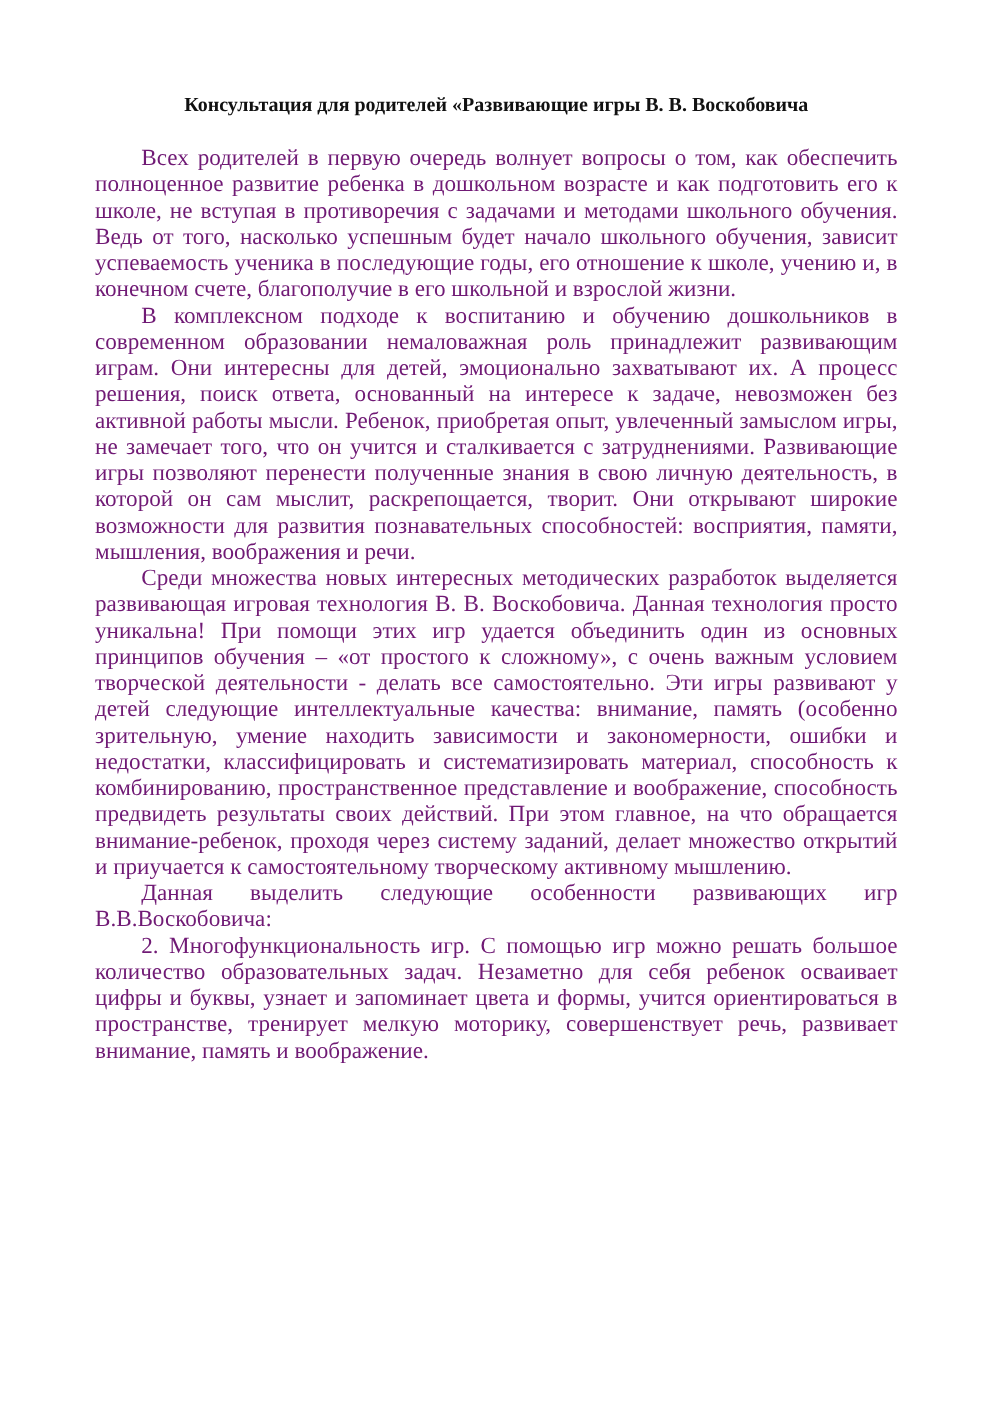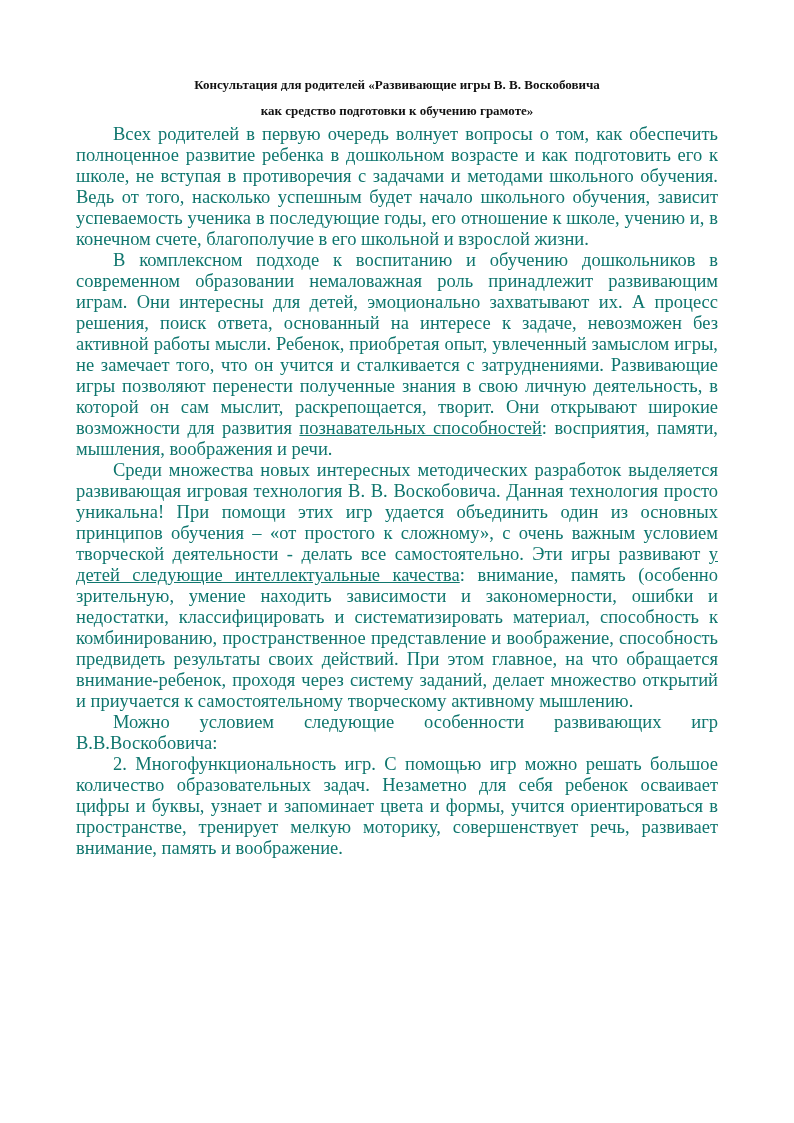--- a/index.html
+++ b/index.html
@@ -11,46 +11,46 @@
     width: 794px;
     height: 1123px;
     background: #ffffff;
     color: #111111;
     padding: 72px 76px 40px 76px;
     overflow: hidden;
   }
   .doc-title {
     font-weight: bold;
     text-align: center;
-    font-size: 13px;
+    font-size: 16px;
     line-height: 26px;
     color: #111111;
   }
   .doc-title .t-line { display: block; }
   .doc-body {
+    margin-top: 19px;
     font-size: 18.5px;
     line-height: 21px;
     text-align: justify;
-    color: #0f766e;
+    color: #701a75;
   }
   .doc-body p {
     text-indent: 37px;
     margin: 0;
   }
-  .run-underline { text-decoration: underline; }
+  .run-underline { }
   .run-italic { }
 </style>
 </head>
 <body>
 
 <div class="page">
   <div class="doc-title">
     <span class="t-line">Консультация для родителей «Развивающие игры В. В. Воскобовича</span>
-    <span class="t-line">как средство подготовки к обучению грамоте»</span>
   </div>
   <div class="doc-body">
     <p><span>Всех родителей в первую очередь волнует вопросы о том, как обеспечить полноценное развитие ребенка в дошкольном возрасте и как подготовить его к школе, не вступая в противоречия с задачами и методами школьного обучения. Ведь от того, насколько успешным будет начало школьного обучения, зависит успеваемость ученика в последующие годы, его отношение к школе, учению и, в конечном счете, благополучие в его школьной и взрослой жизни.</span></p>
     <p><span>В комплексном подходе к воспитанию и обучению дошкольников в современном образовании немаловажная роль принадлежит развивающим играм. Они интересны для детей, эмоционально захватывают их. А процесс решения, поиск ответа, основанный на интересе к задаче, невозможен без активной работы мысли. Ребенок, приобретая опыт, увлеченный замыслом игры, не замечает того, что он учится и сталкивается с затруднениями. Развивающие игры позволяют перенести полученные знания в свою личную деятельность, в которой он сам мыслит, раскрепощается, творит. Они открывают широкие возможности для развития </span><span class="run-underline">познавательных способностей</span><span>: восприятия, памяти, мышления, воображения и речи.</span></p>
     <p><span>Среди множества новых интересных методических разработок выделяется развивающая игровая технология В. В. Воскобовича. Данная технология просто уникальна! При помощи этих игр удается объединить один из основных принципов обучения – </span><span class="run-italic">«от простого к сложному»</span><span>, с очень важным условием творческой деятельности - делать все самостоятельно. Эти игры развивают </span><span class="run-underline">у детей следующие интеллектуальные качества</span><span>: внимание, память (особенно зрительную, умение находить зависимости и закономерности, ошибки и недостатки, классифицировать и систематизировать материал, способность к комбинированию, пространственное представление и воображение, способность предвидеть результаты своих действий. При этом главное, на что обращается внимание-ребенок, проходя через систему заданий, делает множество открытий и приучается к самостоятельному творческому активному мышлению.</span></p>
-    <p><span>Можно условием следующие особенности развивающих игр В.В.Воскобовича:</span></p>
+    <p><span>Данная выделить следующие особенности развивающих игр В.В.Воскобовича:</span></p>
     <p><span>2. Многофункциональность игр. С помощью игр можно решать большое количество образовательных задач. Незаметно для себя ребенок осваивает цифры и буквы, узнает и запоминает цвета и формы, учится ориентироваться в пространстве, тренирует мелкую моторику, совершенствует речь, развивает внимание, память и воображение.</span></p>
   </div>
 </div>
 
 </body></html>

